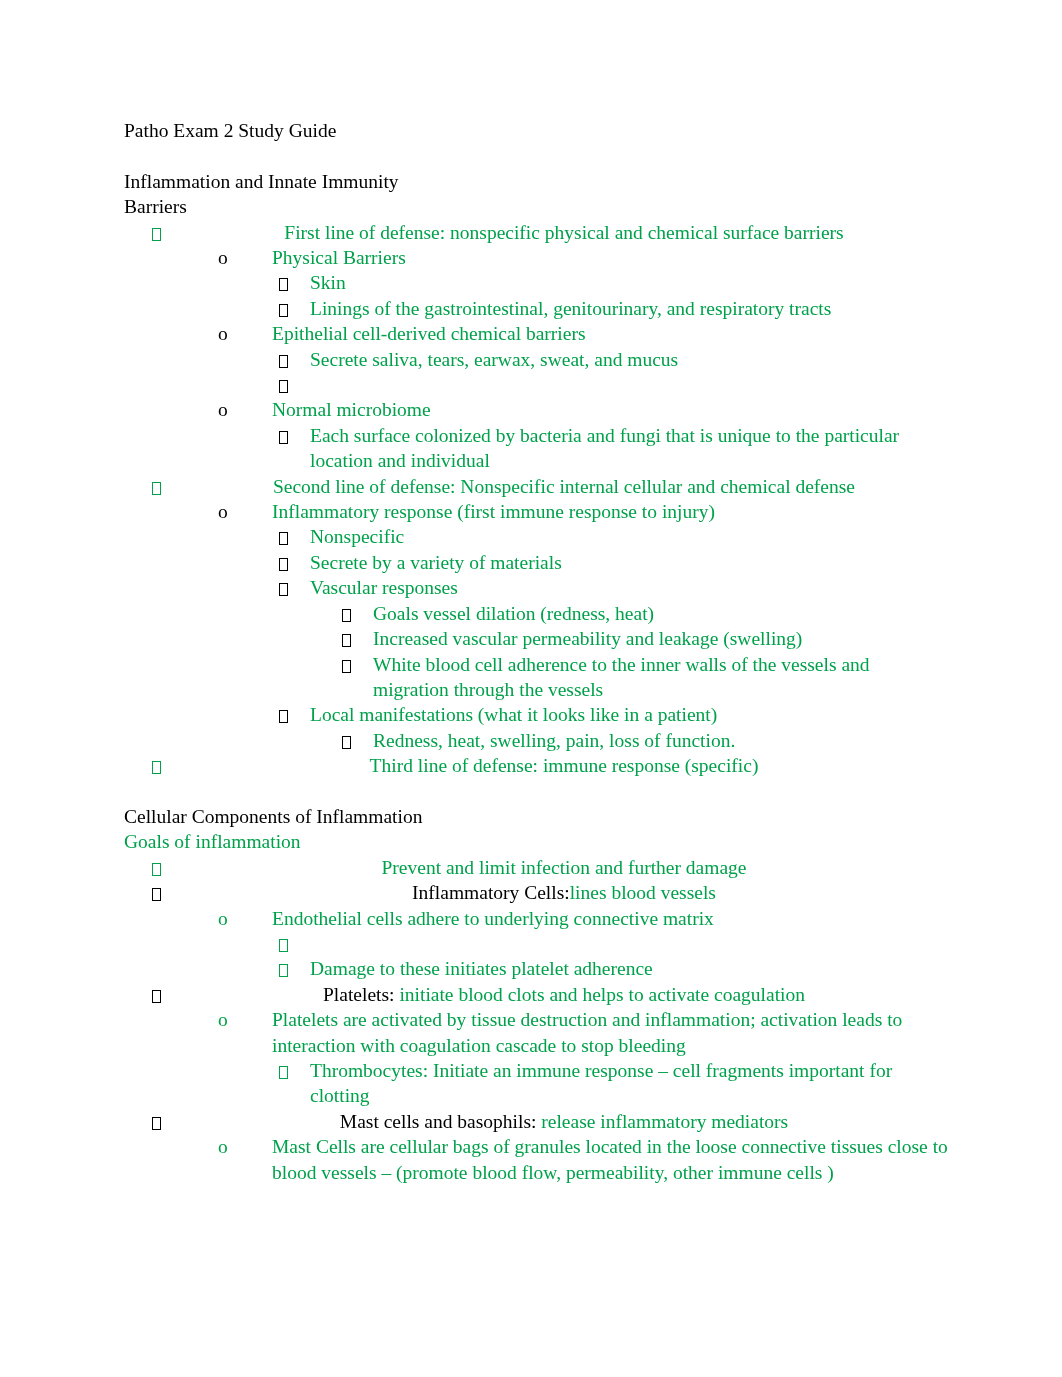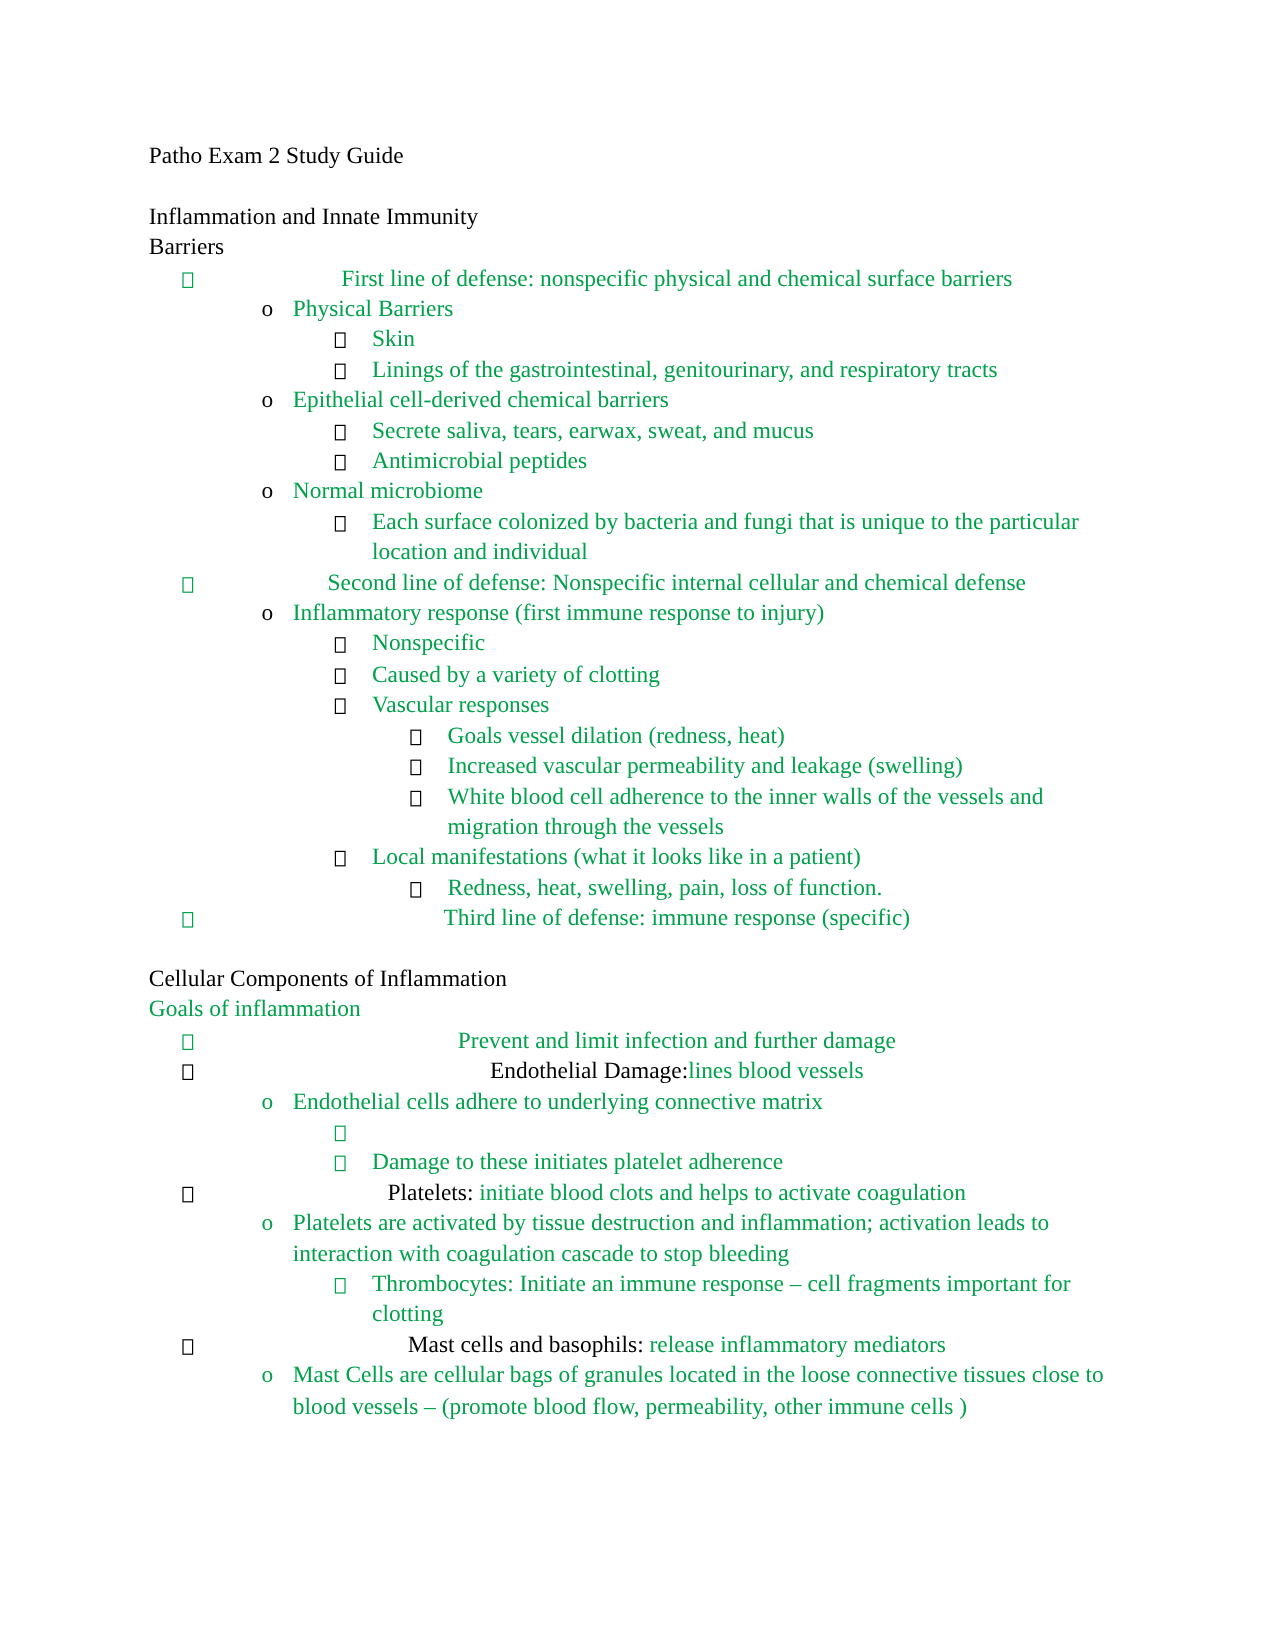--- a/index.html
+++ b/index.html
@@ -67,21 +67,21 @@
   .lvl3 { padding-left: 155px; }
   .lvl4 { padding-left: 218px; }
 
   
   .lvl1 .marker { width: 32px; }
   .lvl2 .marker { width: 26px; }
   .lvl3 .marker { width: 31px; }
   .lvl4 .marker { width: 31px; }
 
   .lvl1 .body-text { max-width: 760px; }
-  .lvl2 .body-text { max-width: 700px; }
+  .lvl2 .body-text { max-width: 700px; margin-left: 28px; }
   .lvl3 .body-text { max-width: 620px; }
   .lvl4 .body-text { max-width: 560px; }
 
   .heading { font-size: 19.5px; line-height: 25.4px; }
 </style>
 </head>
 <body>
 
 <div class="page">
 
@@ -117,21 +117,20 @@
     <span class="body-text grn">Epithelial cell-derived chemical barriers</span>
   </div>
 
   <div class="row lvl3">
     <span class="marker blk"><span class="tofu"></span></span>
     <span class="body-text grn">Secrete saliva, tears, earwax, sweat, and mucus</span>
   </div>
 
   <div class="row lvl3">
     <span class="marker blk"><span class="tofu"></span></span>
-    <span class="body-text grn">Antimicrobial peptides</span>
   </div>
 
   <div class="row lvl2">
     <span class="marker blk">o</span>
     <span class="body-text grn">Normal microbiome</span>
   </div>
 
   <div class="row lvl3">
     <span class="marker blk"><span class="tofu"></span></span>
     <span class="body-text grn">Each surface colonized by bacteria and fungi that is unique to the particular location and individual</span>
@@ -147,21 +146,21 @@
     <span class="body-text grn">Inflammatory response (first immune response to injury)</span>
   </div>
 
   <div class="row lvl3">
     <span class="marker blk"><span class="tofu"></span></span>
     <span class="body-text grn">Nonspecific</span>
   </div>
 
   <div class="row lvl3">
     <span class="marker blk"><span class="tofu"></span></span>
-    <span class="body-text grn">Caused by a variety of clotting</span>
+    <span class="body-text grn">Secrete by a variety of materials</span>
   </div>
 
   <div class="row lvl3">
     <span class="marker blk"><span class="tofu"></span></span>
     <span class="body-text grn">Vascular responses</span>
   </div>
 
   <div class="row lvl4">
     <span class="marker blk"><span class="tofu"></span></span>
     <span class="body-text grn">Goals vessel dilation (redness, heat)</span>
@@ -197,21 +196,21 @@
   <div class="doc-line blk heading">Cellular Components of Inflammation</div>
   <div class="doc-line grn heading">Goals of inflammation</div>
 
   <div class="row lvl1">
     <span class="marker grn"><span class="tofu"></span></span>
     <span class="body-text grn">Prevent and limit infection and further damage</span>
   </div>
 
   <div class="row lvl1">
     <span class="marker blk"><span class="tofu"></span></span>
-    <span class="body-text"><span class="blk">Endothelial Damage:</span><span class="grn">lines blood vessels</span></span>
+    <span class="body-text"><span class="blk">Inflammatory Cells:</span><span class="grn">lines blood vessels</span></span>
   </div>
 
   <div class="row lvl2">
     <span class="marker grn">o</span>
     <span class="body-text grn">Endothelial cells adhere to underlying connective matrix</span>
   </div>
 
 
   <div class="row lvl3">
     <span class="marker grn"><span class="tofu"></span></span>

